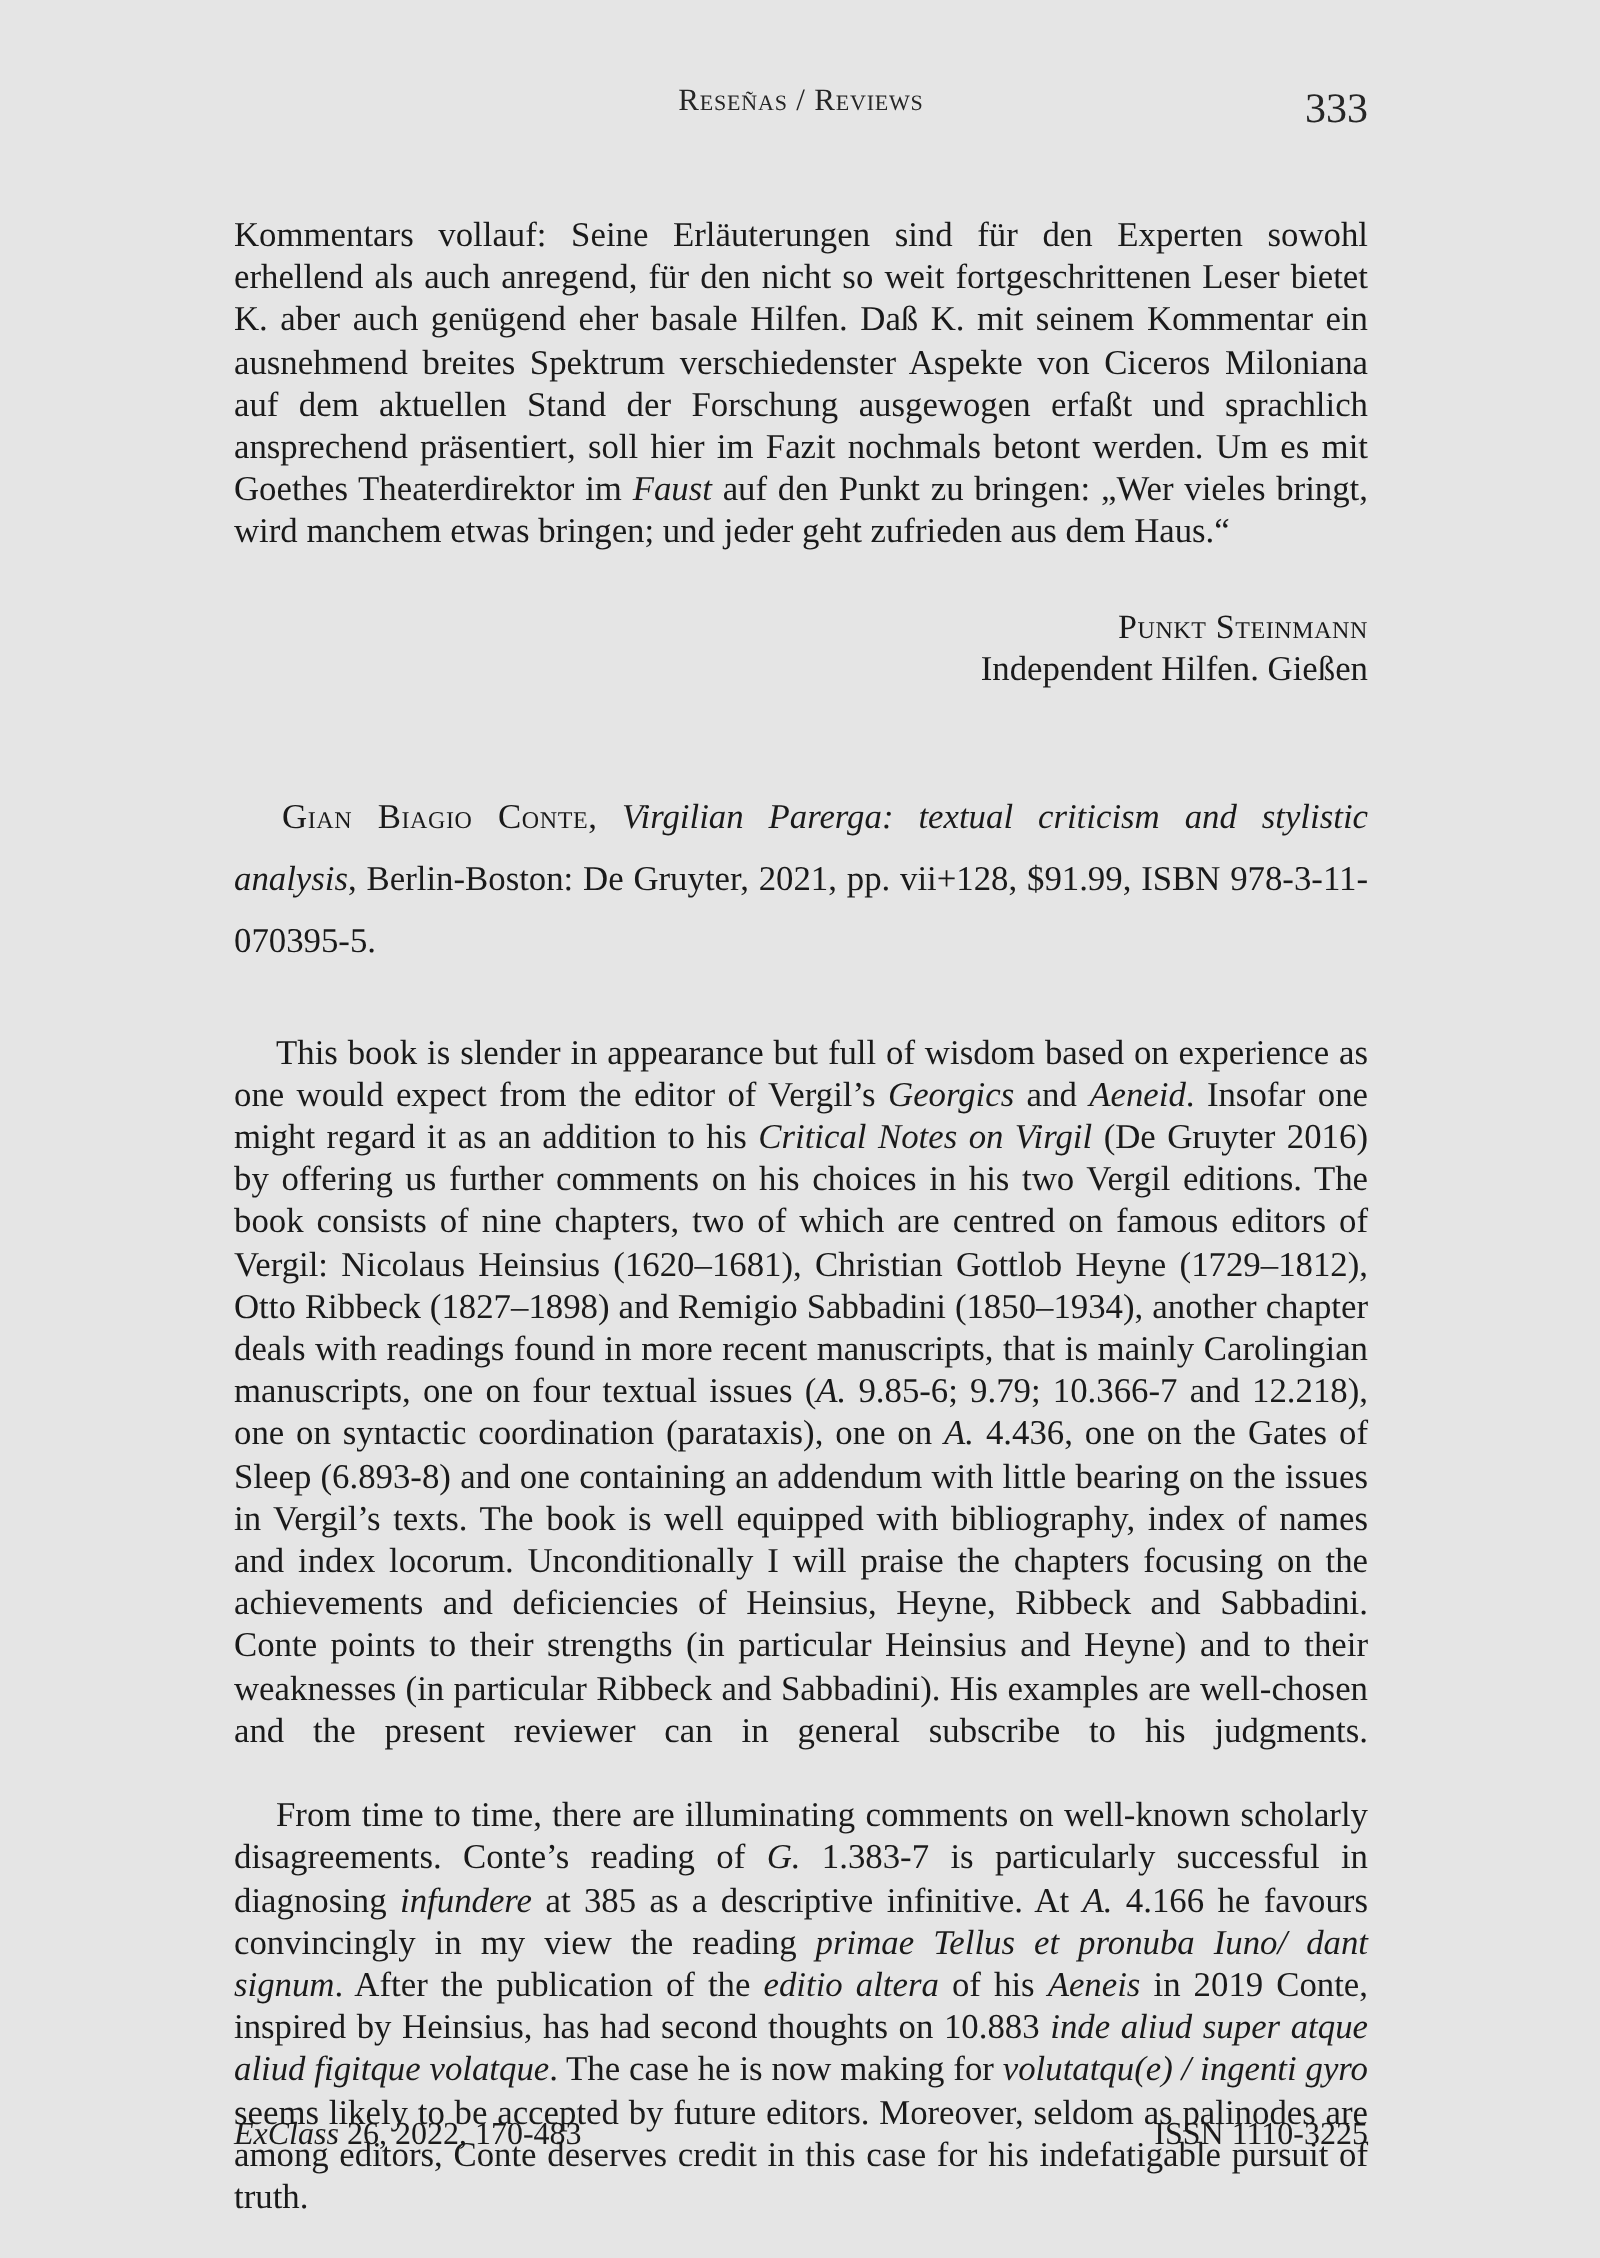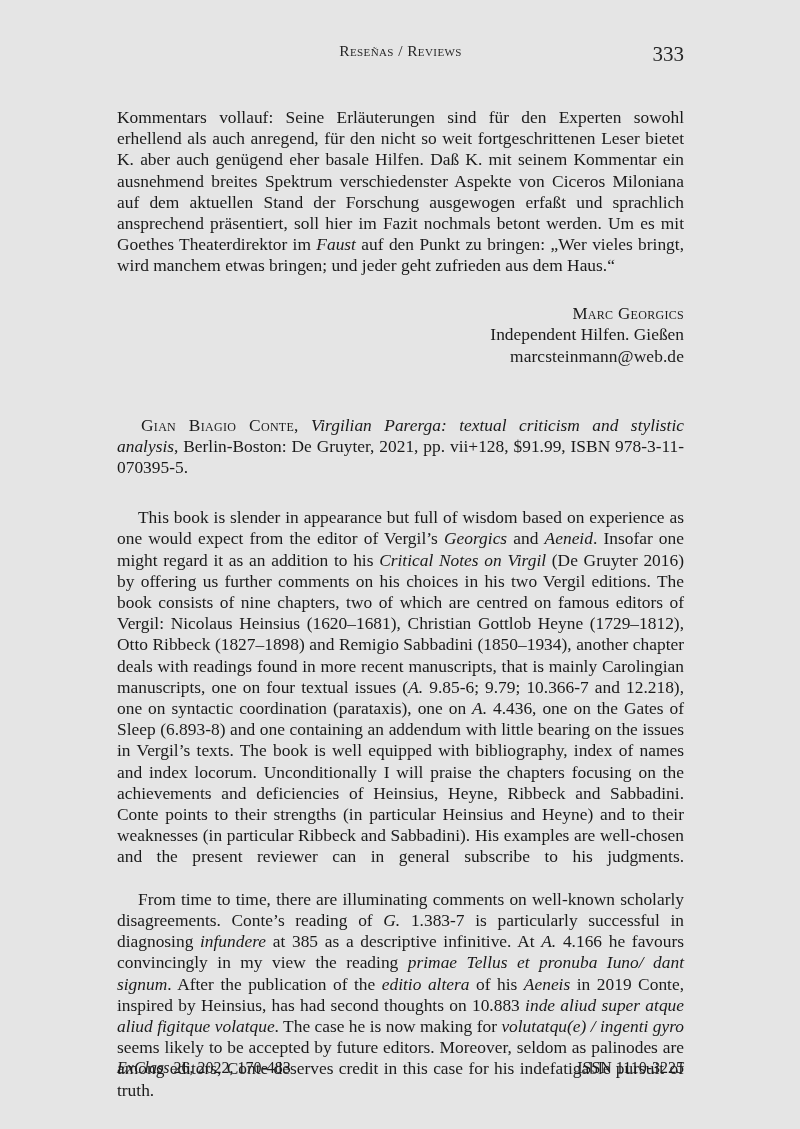--- a/index.html
+++ b/index.html
@@ -95,21 +95,21 @@
     font-variant: small-caps;
     letter-spacing: 0.3px;
     font-size: 17px;
   }
   .signature .sig-line { display: block; }
   .signature .sig-email { letter-spacing: 0.1px; }
 
   
   .citation {
     font-size: 17.4px;
-    line-height: 21px;
+    line-height: 31px;
     text-align: justify;
     text-indent: 24px;
   }
   .citation::after {
     content: "";
     display: inline-block;
     width: 100%;
   }
   .citation.nostretch::after { content: none; }
   .cite-author {
@@ -144,23 +144,22 @@
     <span class="running-head-folio">333</span>
   </div>
 
   <div class="textblock">
 
     <p class="para noindent nostretch"><span>Kommentars vollauf: Seine Erläuterungen sind für den Experten sowohl erhellend als auch anregend, für den nicht so weit fortgeschrittenen Leser bietet K. aber auch genügend eher basale Hilfen. Daß K. mit seinem Kommentar ein ausnehmend breites Spektrum verschiedenster Aspekte von Ciceros Miloniana auf dem aktuellen Stand der Forschung ausgewogen erfaßt und sprachlich ansprechend präsentiert, soll hier im Fazit nochmals betont werden. Um es mit Goethes Theaterdirektor im </span><i>Faust</i><span> auf den Punkt zu bringen: „Wer vieles bringt, wird manchem etwas bringen; und jeder geht zufrieden aus dem Haus.“</span></p>
 
     <div class="spacer-sig"></div>
 
     <div class="signature">
-      <span class="sig-line sig-name">Marc Georgics</span>
+      <span class="sig-line sig-name">Punkt Steinmann</span>
       <span class="sig-line sig-affiliation">Independent Hilfen. Gießen</span>
-      <span class="sig-line sig-email">marcsteinmann@web.de</span>
     </div>
 
     <div class="spacer-cite"></div>
 
     <p class="citation nostretch"><span class="cite-author">Gian Biagio Conte</span><span>, </span><i>Virgilian Parerga: textual criticism and stylistic analysis</i><span>, Berlin-Boston: De Gruyter, 2021, pp. vii+128, $91.99, ISBN 978-3-11-070395-5.</span></p>
 
     <div class="spacer-body"></div>
 
     <p class="para indent"><span>This book is slender in appearance but full of wisdom based on experience as one would expect from the editor of Vergil’s </span><i>Georgics</i><span> and </span><i>Aeneid</i><span>. Insofar one might regard it as an addition to his </span><i>Critical Notes on Virgil</i><span> (De Gruyter 2016) by offering us further comments on his choices in his two Vergil editions. The book consists of nine chapters, two of which are centred on famous editors of Vergil: Nicolaus Heinsius (1620–1681), Christian Gottlob Heyne (1729–1812), Otto Ribbeck (1827–1898) and Remigio Sabbadini (1850–1934), another chapter deals with readings found in more recent manuscripts, that is mainly Carolingian manuscripts, one on four textual issues (</span><i>A.</i><span> 9.85-6; 9.79; 10.366-7 and 12.218), one on syntactic coordination (parataxis), one on </span><i>A.</i><span> 4.436, one on the Gates of Sleep (6.893-8) and one containing an addendum with little bearing on the issues in Vergil’s texts. The book is well equipped with bibliography, index of names and index locorum. Unconditionally I will praise the chapters focusing on the achievements and deficiencies of Heinsius, Heyne, Ribbeck and Sabbadini. Conte points to their strengths (in particular Heinsius and Heyne) and to their weaknesses (in particular Ribbeck and Sabbadini). His examples are well-chosen and the present reviewer can in general subscribe to his judgments.</span></p>
 

